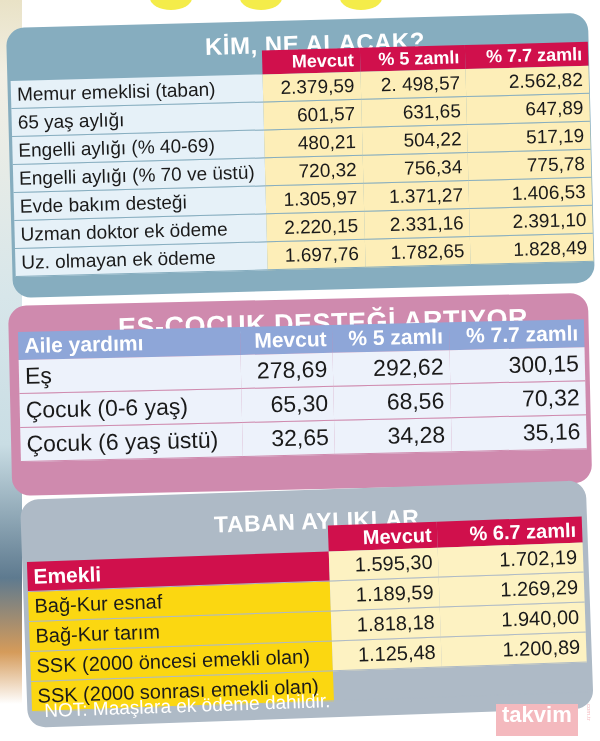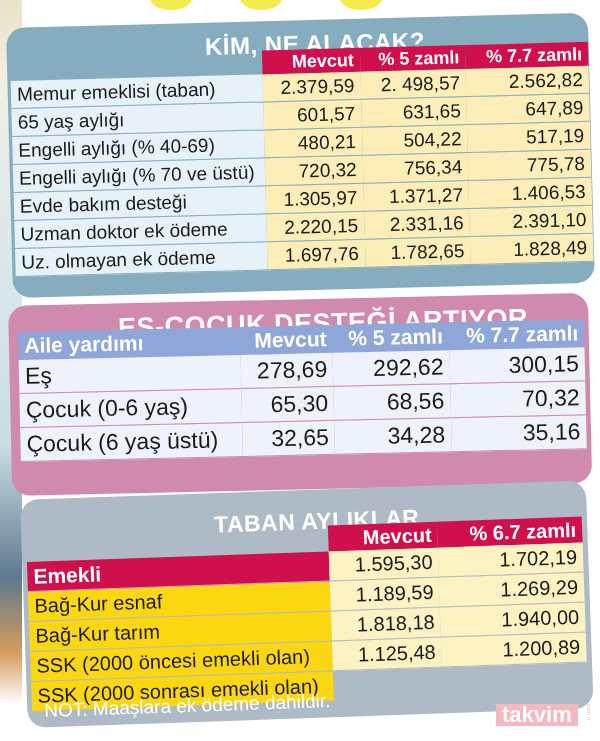--- a/index.html
+++ b/index.html
@@ -41,21 +41,21 @@
 
     
     .t3 { left: 26px; top: 536px; width: 556px; transform: rotate(-2deg); transform-origin: left top; font-size: 20px; color: #1a1a1a; }
     .t3 th { background: #d0104c; color: #fff; font-size: 20px; height: 26px; text-align: right; }
     .t3 td { height: 29px; border-bottom: 1.5px solid #aebac6; }
     .t3 td.lbl { background: #fbd711; text-align: left; width: 290px; }
     .t3 td.lbl-head { background: #d0104c; color: #fff; font-weight: bold; font-size: 21px; }
     .t3 td.val { background: #fdf2c2; text-align: right; }
 
     .note { position: absolute; left: 44px; top: 700px; color: #ffffff; font-size: 19px; transform: rotate(-2deg); transform-origin: left top; }
-    .logo { position: absolute; left: 496px; top: 704px; height: 22px; padding: 0 6px; background: #f4b9be; color: #ffffff; font-weight: bold; font-size: 22px; line-height: 22px; }
+    .logo { position: absolute; left: 496px; top: 704px; height: 32px; padding: 0 6px; background: #f4b9be; color: #ffffff; font-weight: bold; font-size: 22px; line-height: 22px; }
     .logo-sub { position: absolute; left: 586px; top: 704px; font-size: 6px; color: #f4b9be; writing-mode: vertical-rl; }
   </style>
 </head>
 <body>
 
 <div class="top-strip">
   <div class="blob" style="left:150px"></div>
   <div class="blob" style="left:240px"></div>
   <div class="blob" style="left:340px"></div>
 </div>

